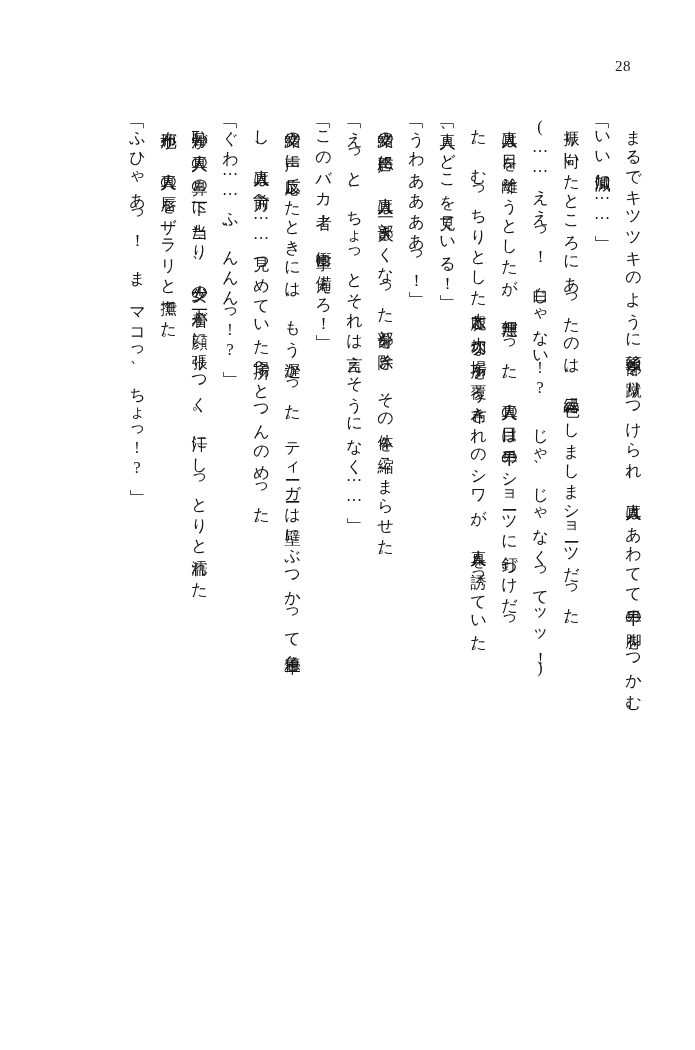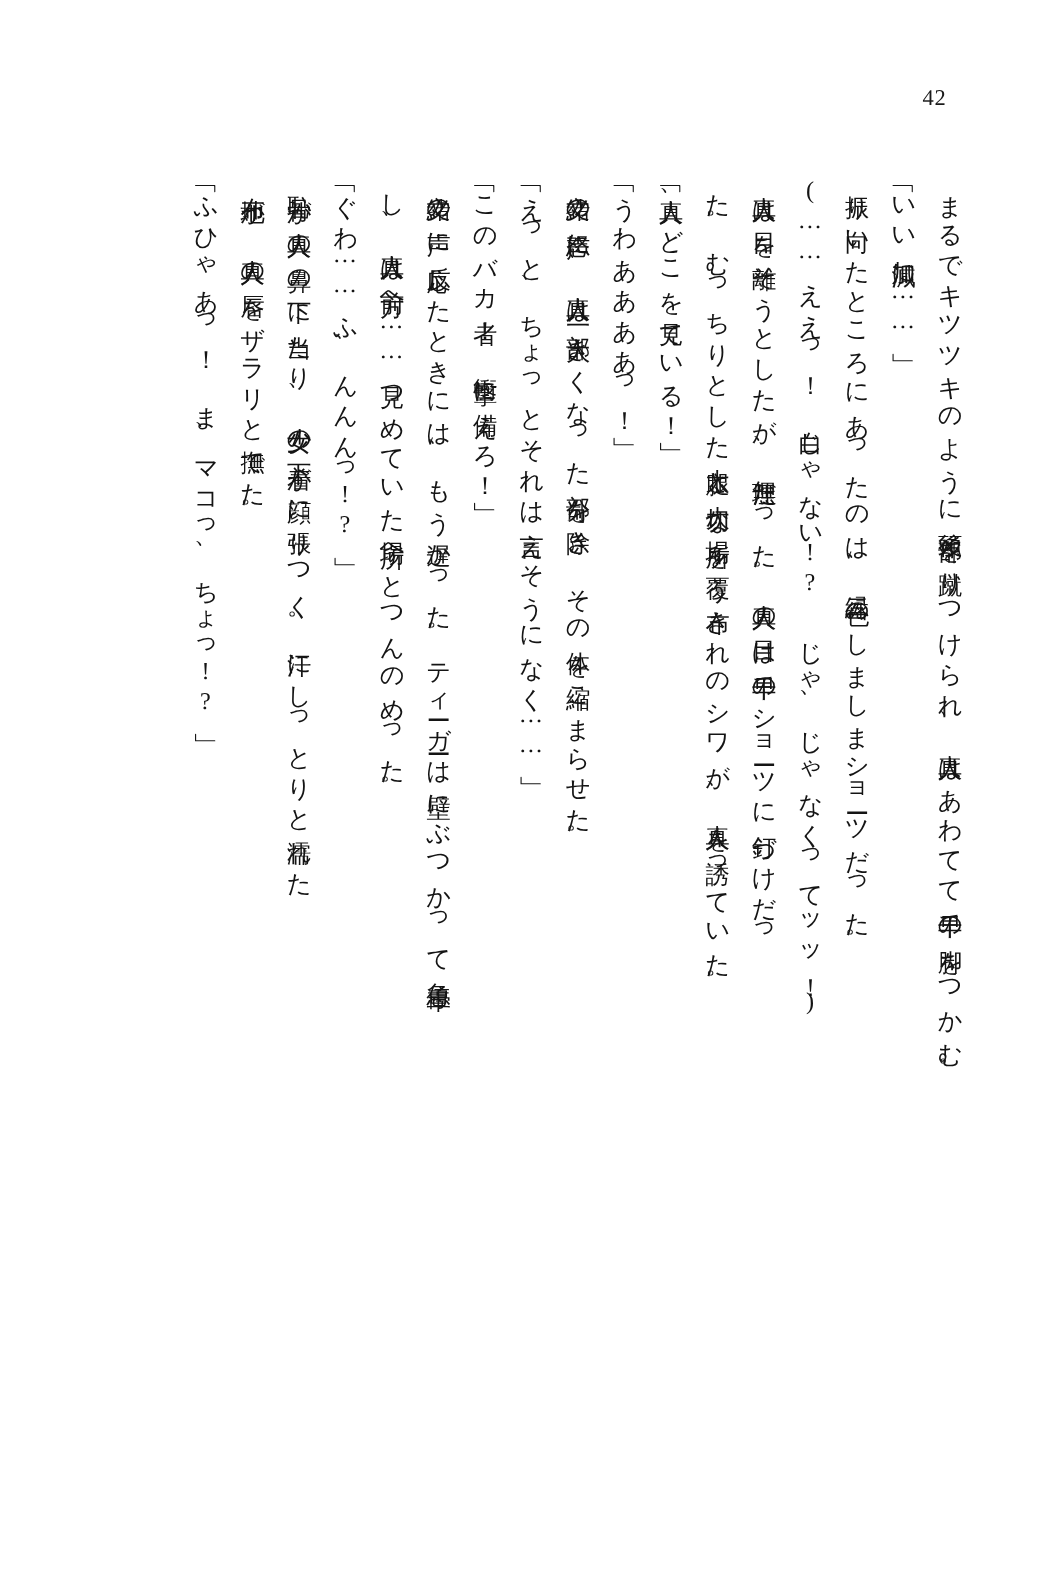--- a/index.html
+++ b/index.html
@@ -55,21 +55,21 @@
     font-family: "Liberation Serif", "DejaVu Serif", serif;
     white-space: nowrap;
     overflow: visible;
   }
 </style>
 </head>
 <body>
 
 <div class="page">
 
-  <div class="page-number">42</div>
+  <div class="page-number">28</div>
 
   <div class="text-body">
     <div class="line">まるでキツツキのように後頭部を蹴りつけられ、真人はあわてて千早の脚をつかむ。</div>
     <div class="line">「いい加減に……」</div>
     <div class="line">振り向いたところにあったのは、緑二色のしましまショーツだった。</div>
     <div class="line">(……ええっ！　白じゃない!?　じゃ、じゃなくってッッ！)</div>
     <div class="line">真人は目を離そうとしたが、無理だった。真人の目は千早のショーツに釘づけだっ</div>
     <div class="line">た。むっちりとした太腿と大切な場所を覆う布きれのシワが、真人を誘っていた。</div>
     <div class="line">「真人、どこを見ている！」</div>
     <div class="line">「うわああああっ！」</div>

